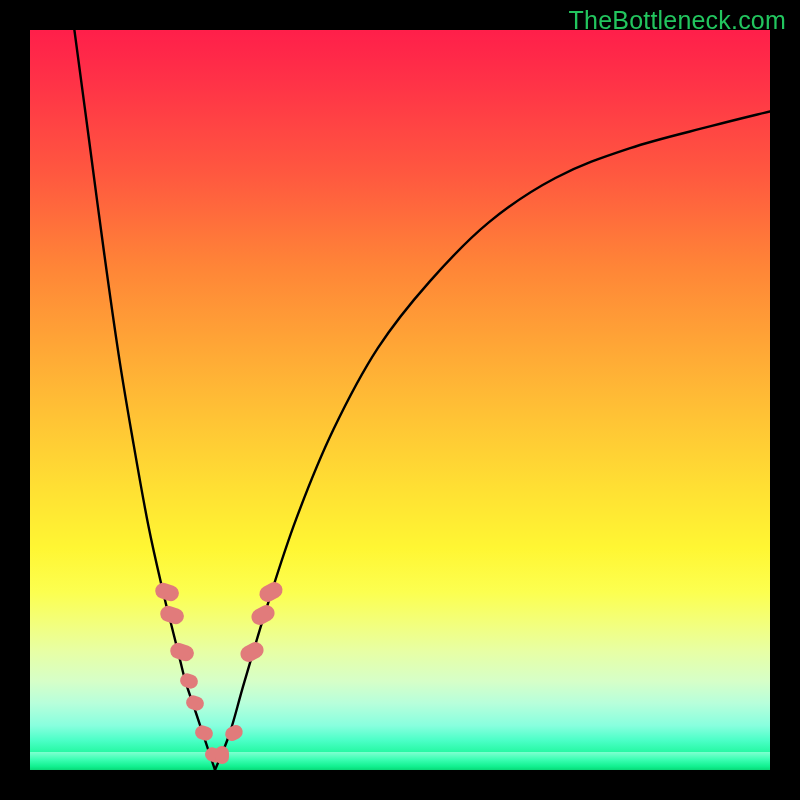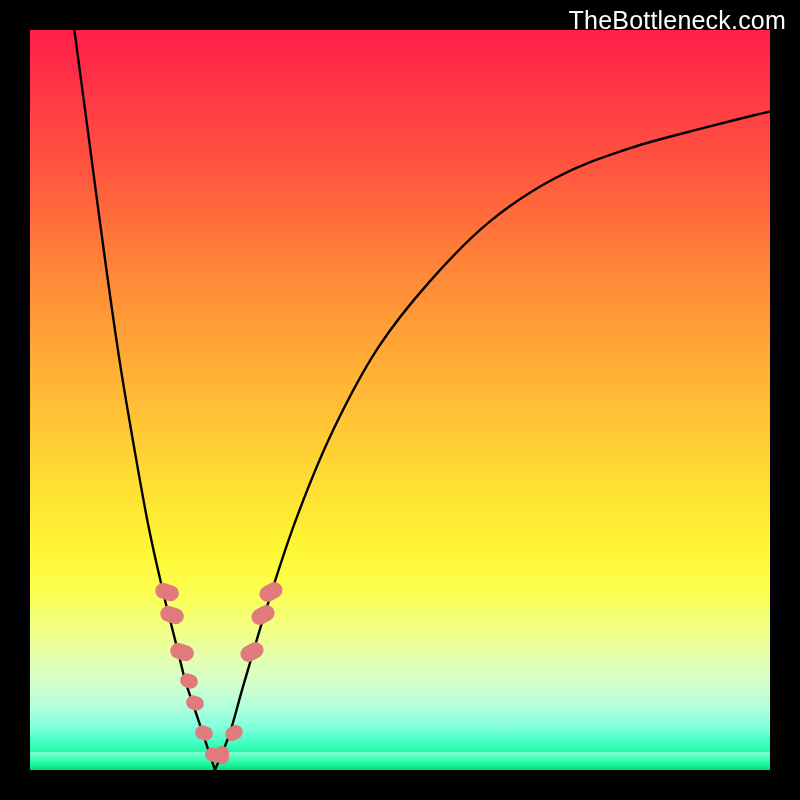--- a/index.html
+++ b/index.html
@@ -61,21 +61,21 @@
       #7fffd0 0%,
       #3dffb5 40%,
       #12f090 80%,
       #09d978 100%
     );
   }
   .watermark {
     position: absolute;
     top: 6px;
     right: 14px;
-    color: #ffffff;
+    color: #22c55e;
     font-size: 25px;
     font-weight: 400;
     letter-spacing: 0.2px;
     user-select: none;
   }
   svg.curves {
     position: absolute;
     inset: 0;
     width: 740px;
     height: 740px;

